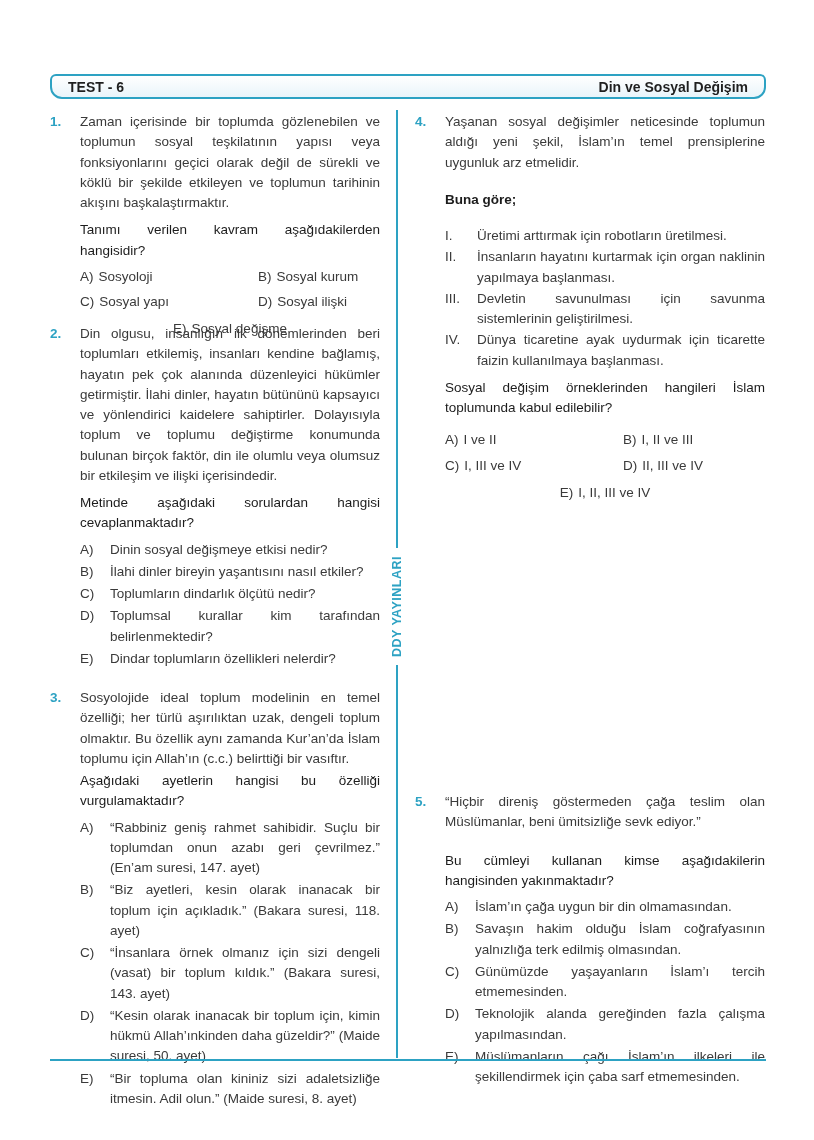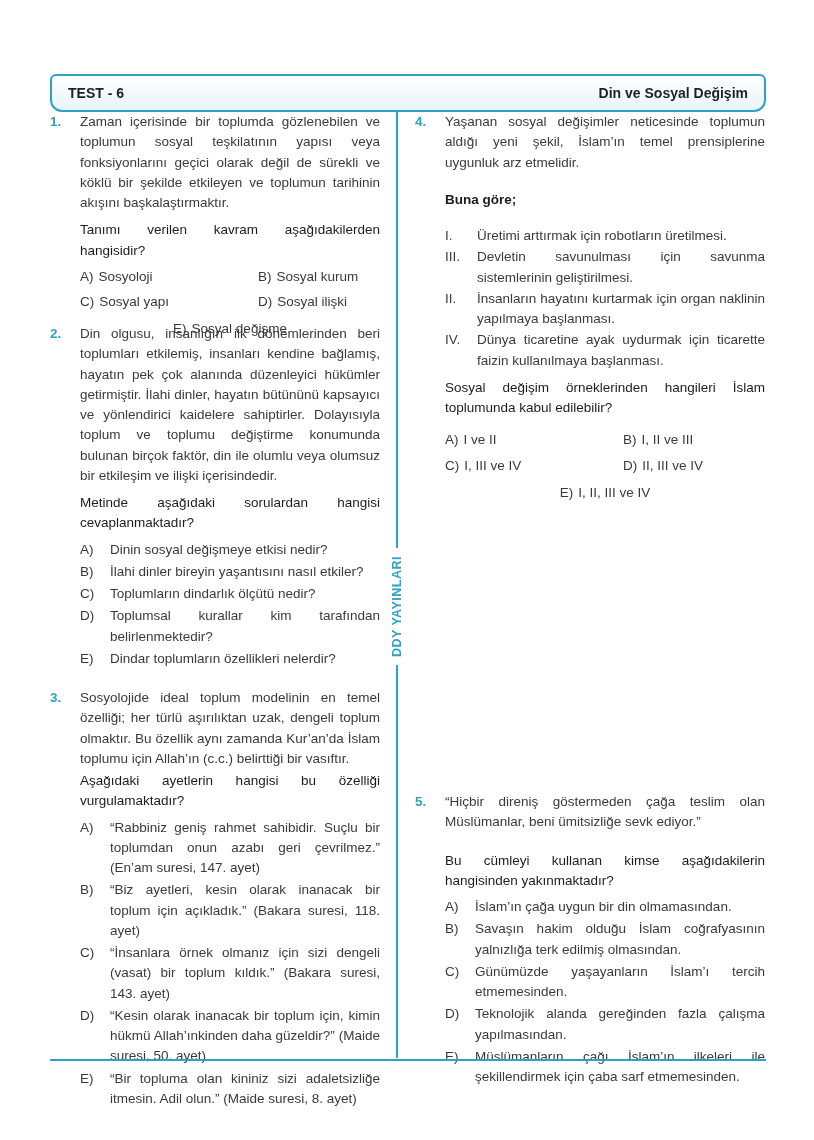--- a/index.html
+++ b/index.html
@@ -2,21 +2,21 @@
 <html lang="tr"><head>
 <meta charset="utf-8">
 <style>
   html,body { margin:0; padding:0; background:#ffffff; }
   .page {
     position:relative; width:814px; height:1140px; background:#ffffff;
     font-family:"Liberation Sans", sans-serif; color:#3a3a3a; overflow:hidden;
   }
   
   .header {
-    position:absolute; left:50px; top:74px; width:716px; height:38px;
+    position:absolute; left:50px; top:74px; width:716px; height:25px;
     box-sizing:border-box; border:2px solid #2da2c3;
     border-radius:6px 6px 12px 12px;
     background:linear-gradient(180deg,#ffffff 0%, #e9f4fa 100%);
     display:flex; justify-content:space-between; align-items:center;
     padding:0 16px;
   }
   .header span { font-weight:bold; color:#1f1f1f; font-size:14px; }
 
   
   .question { position:absolute; display:flex; gap:8px; font-size:13.5px; line-height:1.5; }
@@ -162,26 +162,26 @@
   <div class="question" id="q4">
     <div class="qnum">4.</div>
     <div class="qbody">
       <p class="qpara" style="margin-bottom:17px">Yaşanan sosyal değişimler neticesinde toplumun aldığı yeni şekil, İslam’ın temel prensiplerine uygunluk arz etmelidir.</p>
       <p class="lead-in">Buna göre;</p>
       <div class="roman">
         <span class="roman-num">I.</span>
         <span class="roman-text">Üretimi arttırmak için robotların üretilmesi.</span>
       </div>
       <div class="roman">
+        <span class="roman-num">II.</span>
+        <span class="roman-text">İnsanların hayatını kurtarmak için organ naklinin yapılmaya başlanması.</span>
+      </div>
+      <div class="roman">
         <span class="roman-num">III.</span>
         <span class="roman-text">Devletin savunulması için savunma sistemlerinin geliştirilmesi.</span>
-      </div>
-      <div class="roman">
-        <span class="roman-num">II.</span>
-        <span class="roman-text">İnsanların hayatını kurtarmak için organ naklinin yapılmaya başlanması.</span>
       </div>
       <div class="roman">
         <span class="roman-num">IV.</span>
         <span class="roman-text">Dünya ticaretine ayak uydurmak için ticarette faizin kullanılmaya başlanması.</span>
       </div>
       <p class="qstem">Sosyal değişim örneklerinden hangileri İslam toplumunda kabul edilebilir?</p>
       <div class="opt-grid wide-gap">
         <div class="opt-cell">
           <span>A)</span>
           <span>I ve II</span>

